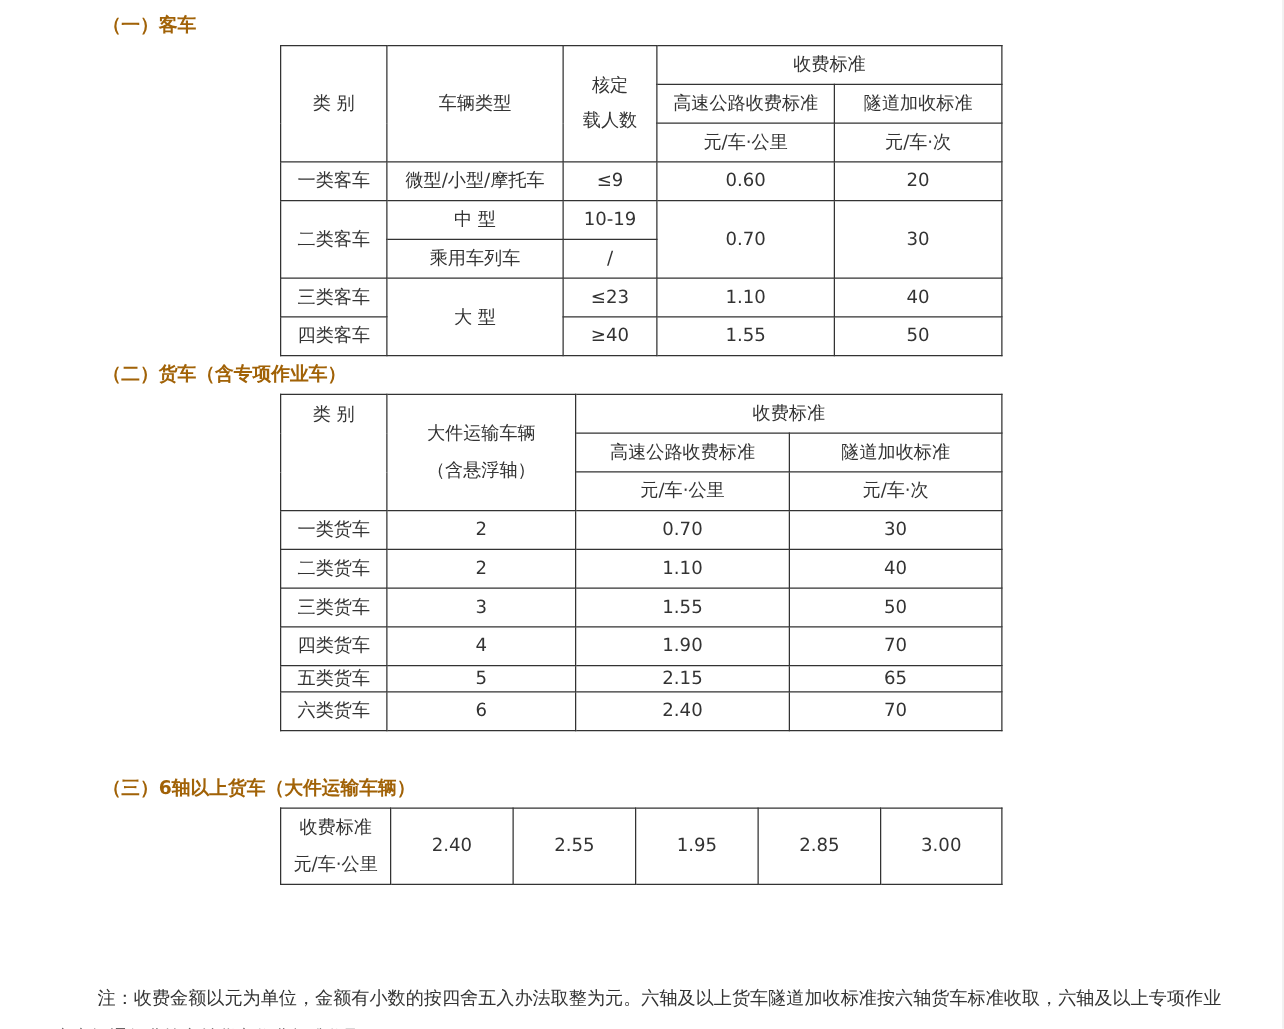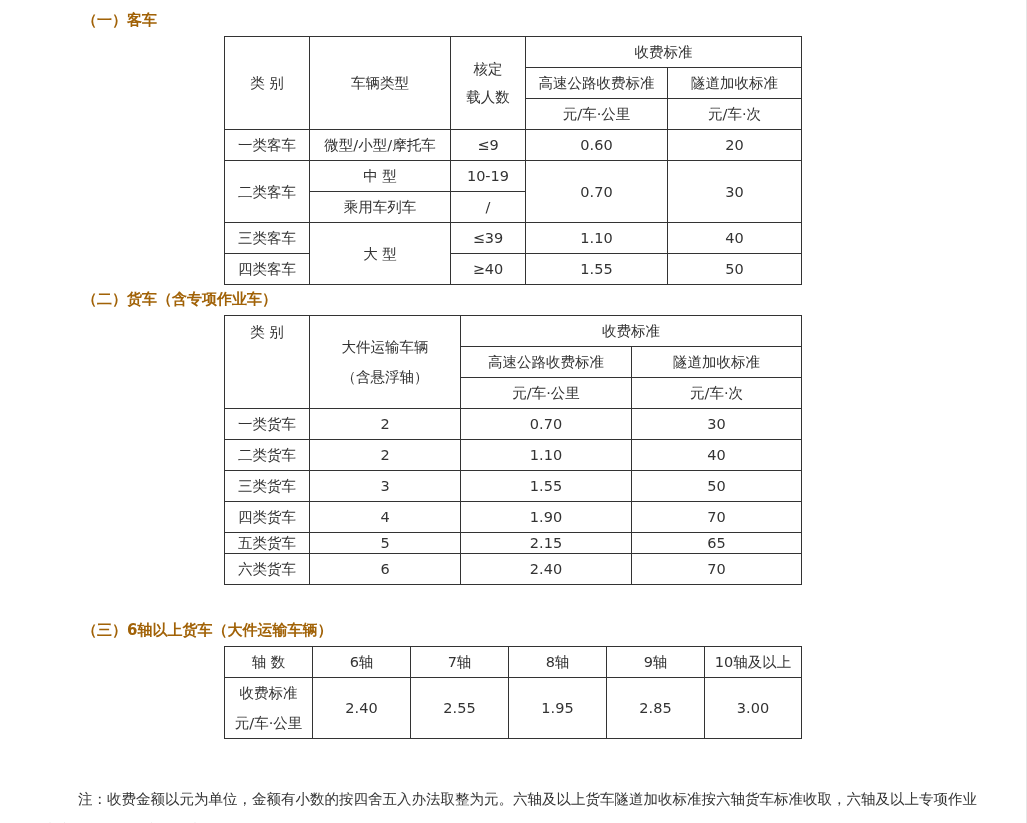--- a/index.html
+++ b/index.html
@@ -60,21 +60,21 @@
     <td rowspan="2">0.70</td>
     <td rowspan="2">30</td>
   </tr>
   <tr style="height:31px">
     <td>乘用车列车</td>
     <td>/</td>
   </tr>
   <tr style="height:31px">
     <td>三类客车</td>
     <td rowspan="2">大 型</td>
-    <td>≤39</td>
+    <td>≤23</td>
     <td>1.10</td>
     <td>40</td>
   </tr>
   <tr style="height:31px">
     <td>四类客车</td>
     <td>≥40</td>
     <td>1.55</td>
     <td>50</td>
   </tr>
 </tbody>
@@ -150,28 +150,20 @@
 <table class="t" style="left:224px; top:646px; width:577px;">
   <colgroup>
       <col style="width:88px">
       <col style="width:98px">
       <col style="width:98px">
       <col style="width:98px">
       <col style="width:98px">
       <col style="width:97px">
     </colgroup>
   <tbody>
-      <tr style="height:31px">
-    <td>轴 数</td>
-    <td>6轴</td>
-    <td>7轴</td>
-    <td>8轴</td>
-    <td>9轴</td>
-    <td>10轴及以上</td>
-  </tr>
   <tr style="height:61px">
     <td>
       <div style="line-height:30px">收费标准</div>
       <div style="line-height:30px">元/车·公里</div>
     </td>
     <td>2.40</td>
     <td>2.55</td>
     <td>1.95</td>
     <td>2.85</td>
     <td>3.00</td>

